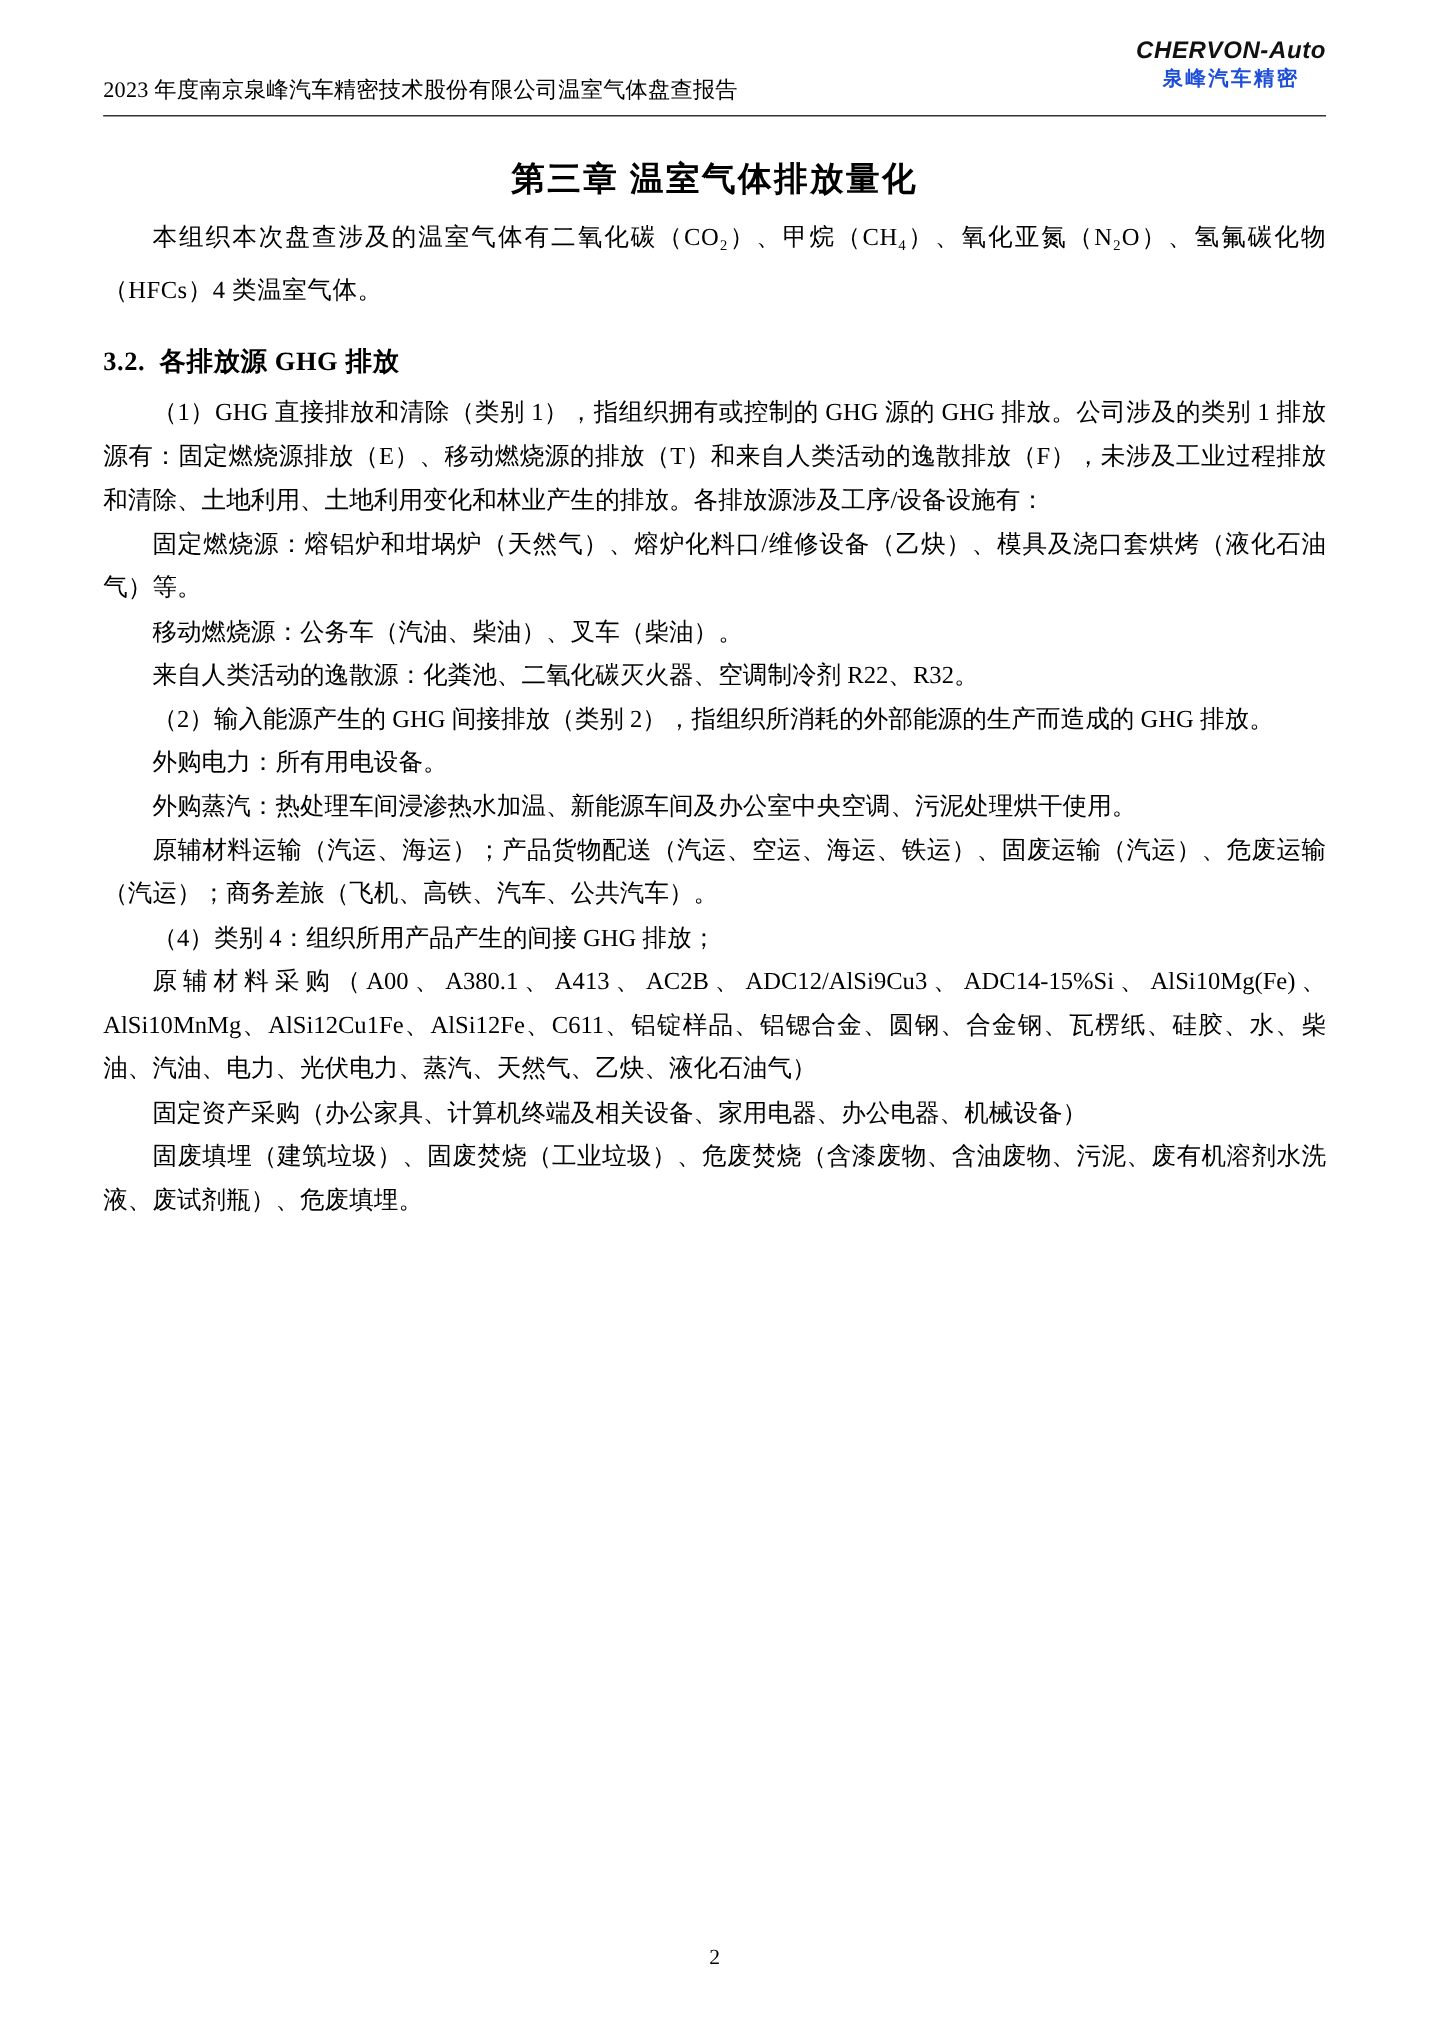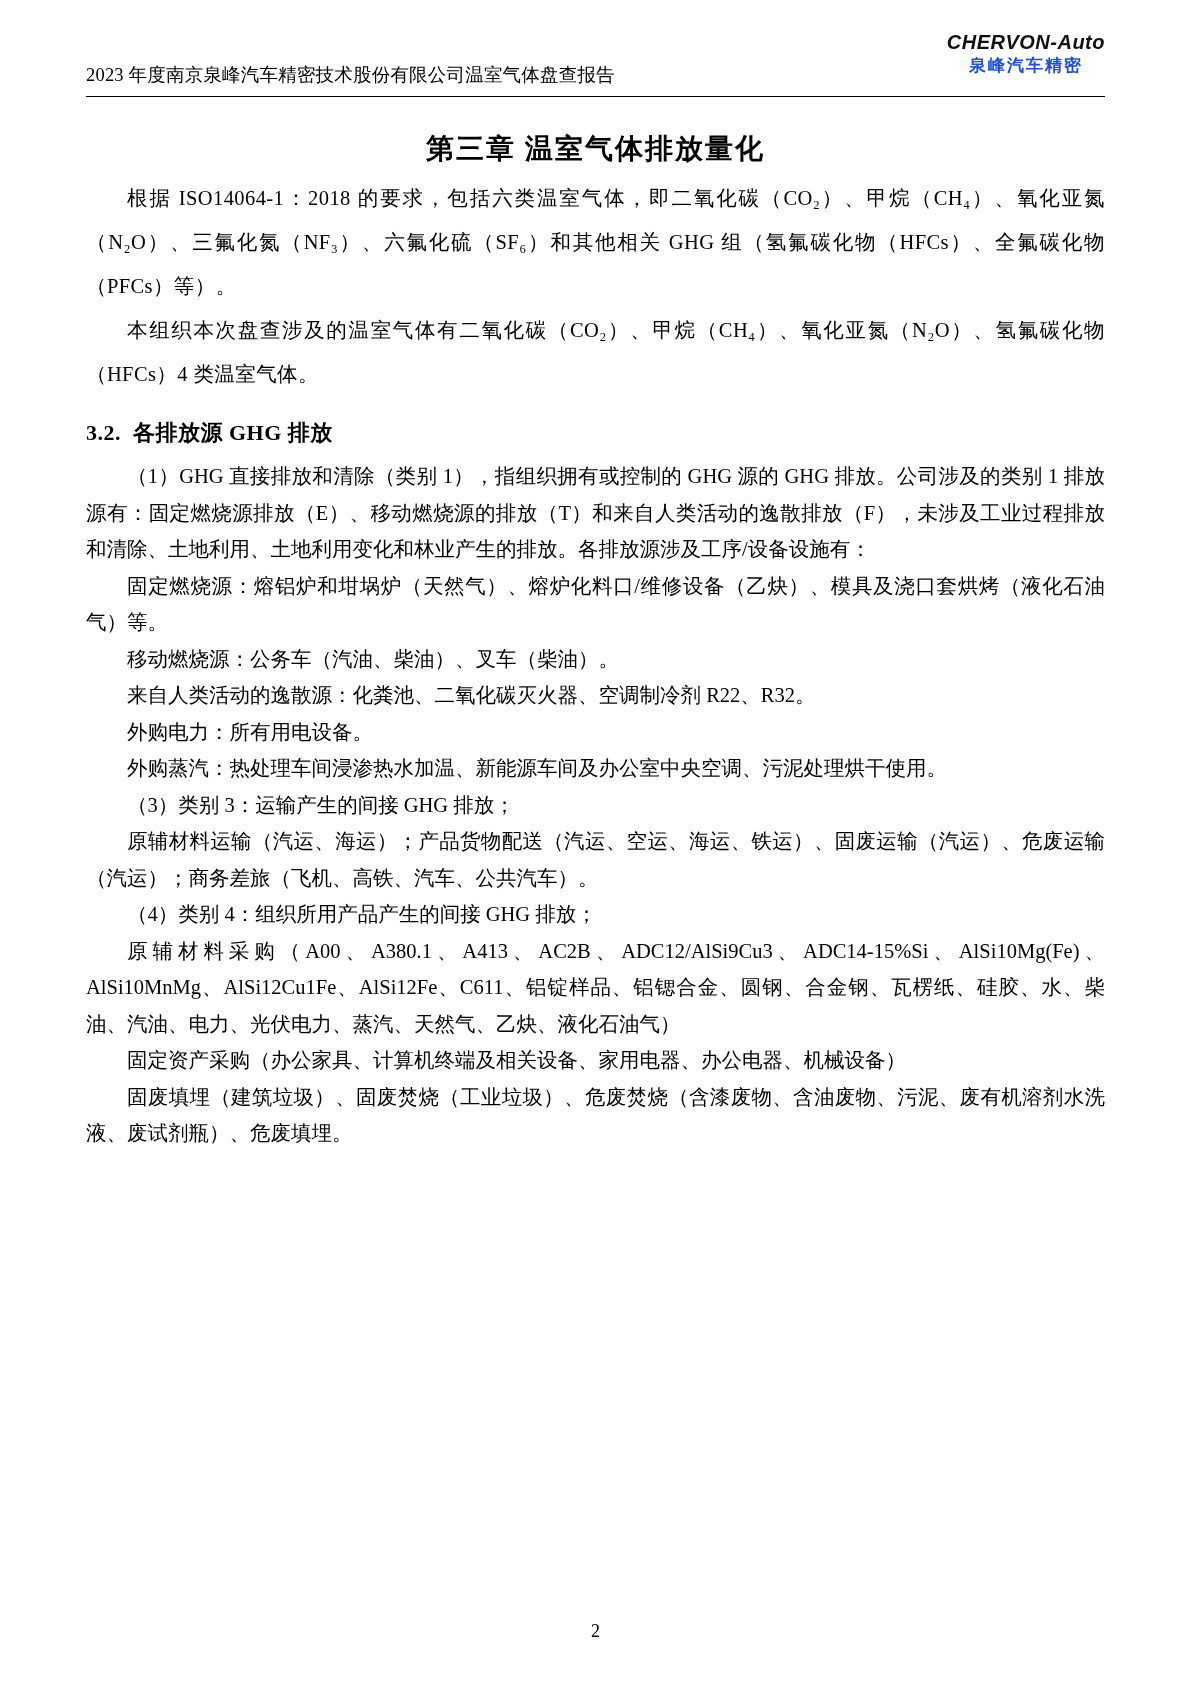--- a/index.html
+++ b/index.html
@@ -125,35 +125,34 @@
         <span>CHERVON</span><span>-</span><span class="cn">Auto</span>
       </div>
       <div class="logo-sub">泉峰汽车精密</div>
     </div>
     <div class="header-line"></div>
   </div>
 
   <div class="chapter-title">第三章  温室气体排放量化</div>
 
   <div class="sec31">
-    <p class="para indent">根据 ISO14064-1：2018 的要求，包括六类温室气体，即二氧化碳（CO₂）、甲烷（CH₄）、氧化亚氮（N₂O）、三氟化氮（NF₃）、六氟化硫（SF₆）和其他相关 GHG 组（氢氟碳化物（HFCs）、全氟碳化物（PFCs）等）。</p>
     <p class="para indent">本组织本次盘查涉及的温室气体有二氧化碳（CO₂）、甲烷（CH₄）、氧化亚氮（N₂O）、氢氟碳化物（HFCs）4 类温室气体。</p>
   </div>
 
   <h2 class="sec">
     <span class="num">3.2.</span><span>各排放源 GHG 排放</span>
   </h2>
   <div class="block-wide">
     <p class="para indent">（1）GHG 直接排放和清除（类别 1），指组织拥有或控制的 GHG 源的 GHG 排放。公司涉及的类别 1 排放源有：固定燃烧源排放（E）、移动燃烧源的排放（T）和来自人类活动的逸散排放（F），未涉及工业过程排放和清除、土地利用、土地利用变化和林业产生的排放。各排放源涉及工序/设备设施有：</p>
     <p class="para indent">固定燃烧源：熔铝炉和坩埚炉（天然气）、熔炉化料口/维修设备（乙炔）、模具及浇口套烘烤（液化石油气）等。</p>
     <p class="para indent">移动燃烧源：公务车（汽油、柴油）、叉车（柴油）。</p>
     <p class="para indent">来自人类活动的逸散源：化粪池、二氧化碳灭火器、空调制冷剂 R22、R32。</p>
+    <p class="para indent">（2）输入能源产生的 GHG 间接排放（类别 2），指组织所消耗的外部能源的生产而造成的 GHG 排放。</p>
     <p class="para indent">外购电力：所有用电设备。</p>
     <p class="para indent">外购蒸汽：热处理车间浸渗热水加温、新能源车间及办公室中央空调、污泥处理烘干使用。</p>
-    <p class="para indent">（3）类别 3：运输产生的间接 GHG 排放；</p>
     <p class="para indent">原辅材料运输（汽运、海运）；产品货物配送（汽运、空运、海运、铁运）、固废运输（汽运）、危废运输（汽运）；商务差旅（飞机、高铁、汽车、公共汽车）。</p>
     <p class="para indent">（4）类别 4：组织所用产品产生的间接 GHG 排放；</p>
     <p class="para indent">原辅材料采购（A00、A380.1、A413、AC2B、ADC12/AlSi9Cu3、ADC14-15%Si、AlSi10Mg(Fe)、AlSi10MnMg、AlSi12Cu1Fe、AlSi12Fe、C611、铝锭样品、铝锶合金、圆钢、合金钢、瓦楞纸、硅胶、水、柴油、汽油、电力、光伏电力、蒸汽、天然气、乙炔、液化石油气）</p>
     <p class="para indent">固定资产采购（办公家具、计算机终端及相关设备、家用电器、办公电器、机械设备）</p>
     <p class="para indent">固废填埋（建筑垃圾）、固废焚烧（工业垃圾）、危废焚烧（含漆废物、含油废物、污泥、废有机溶剂水洗液、废试剂瓶）、危废填埋。</p>
   </div>
 
   <div class="pagenum">2</div>
 </div>
 

